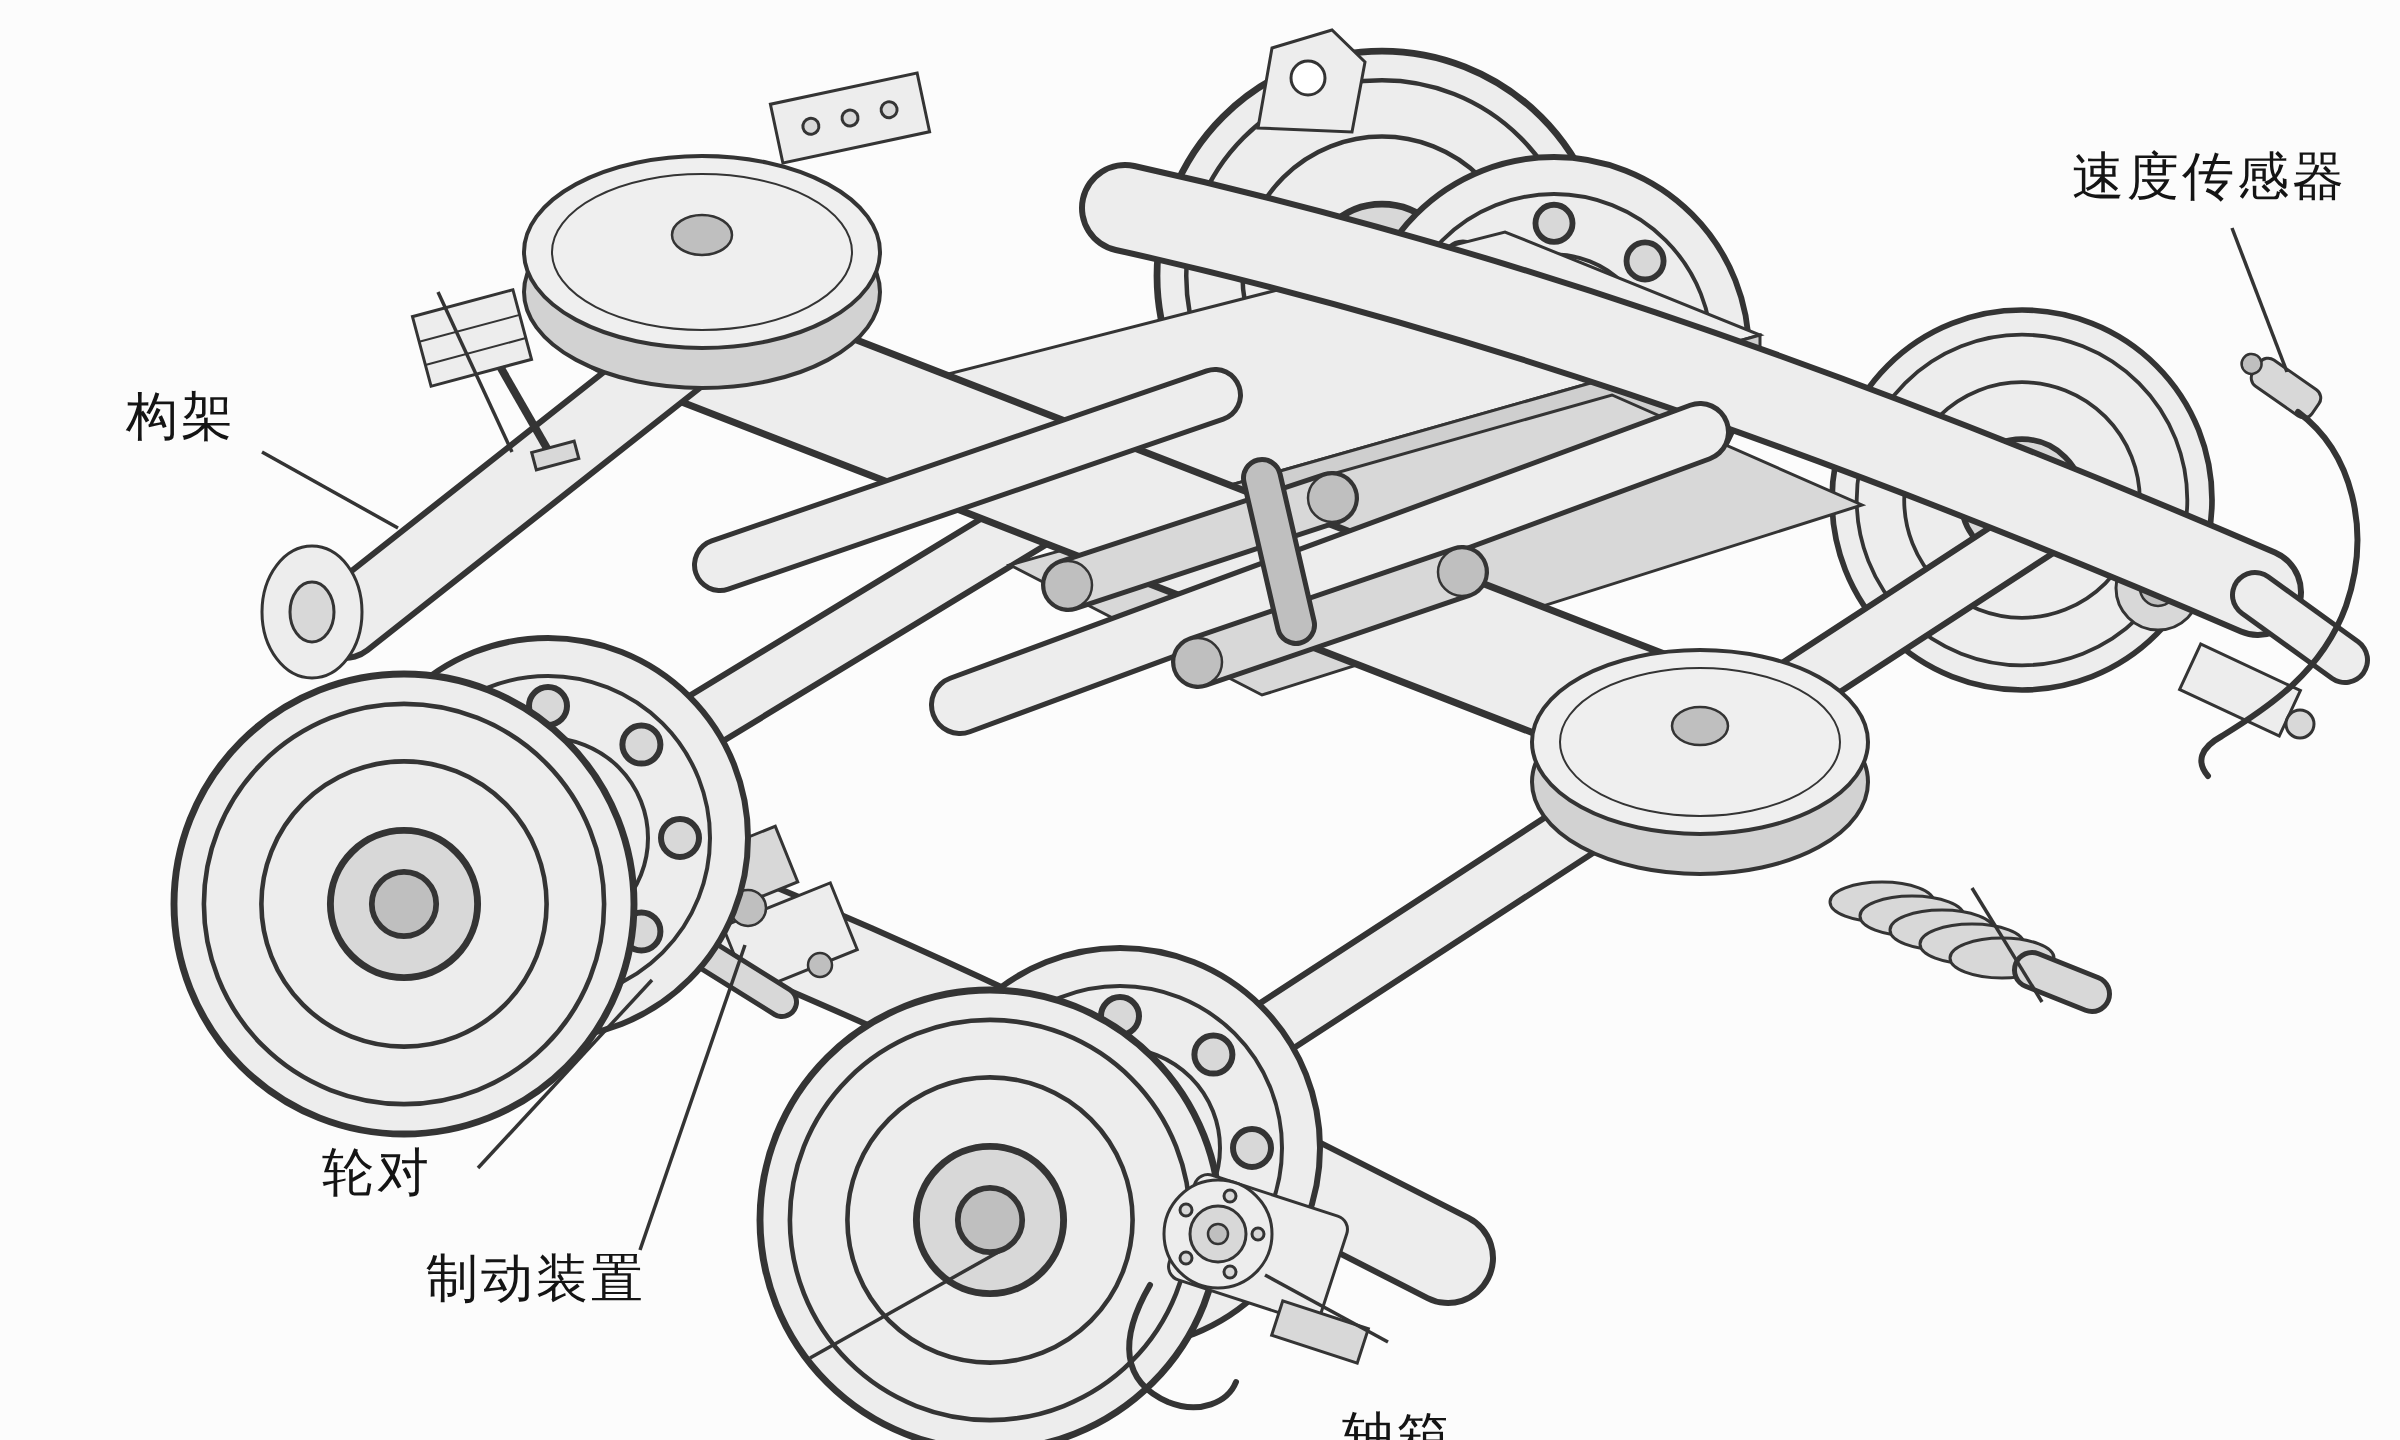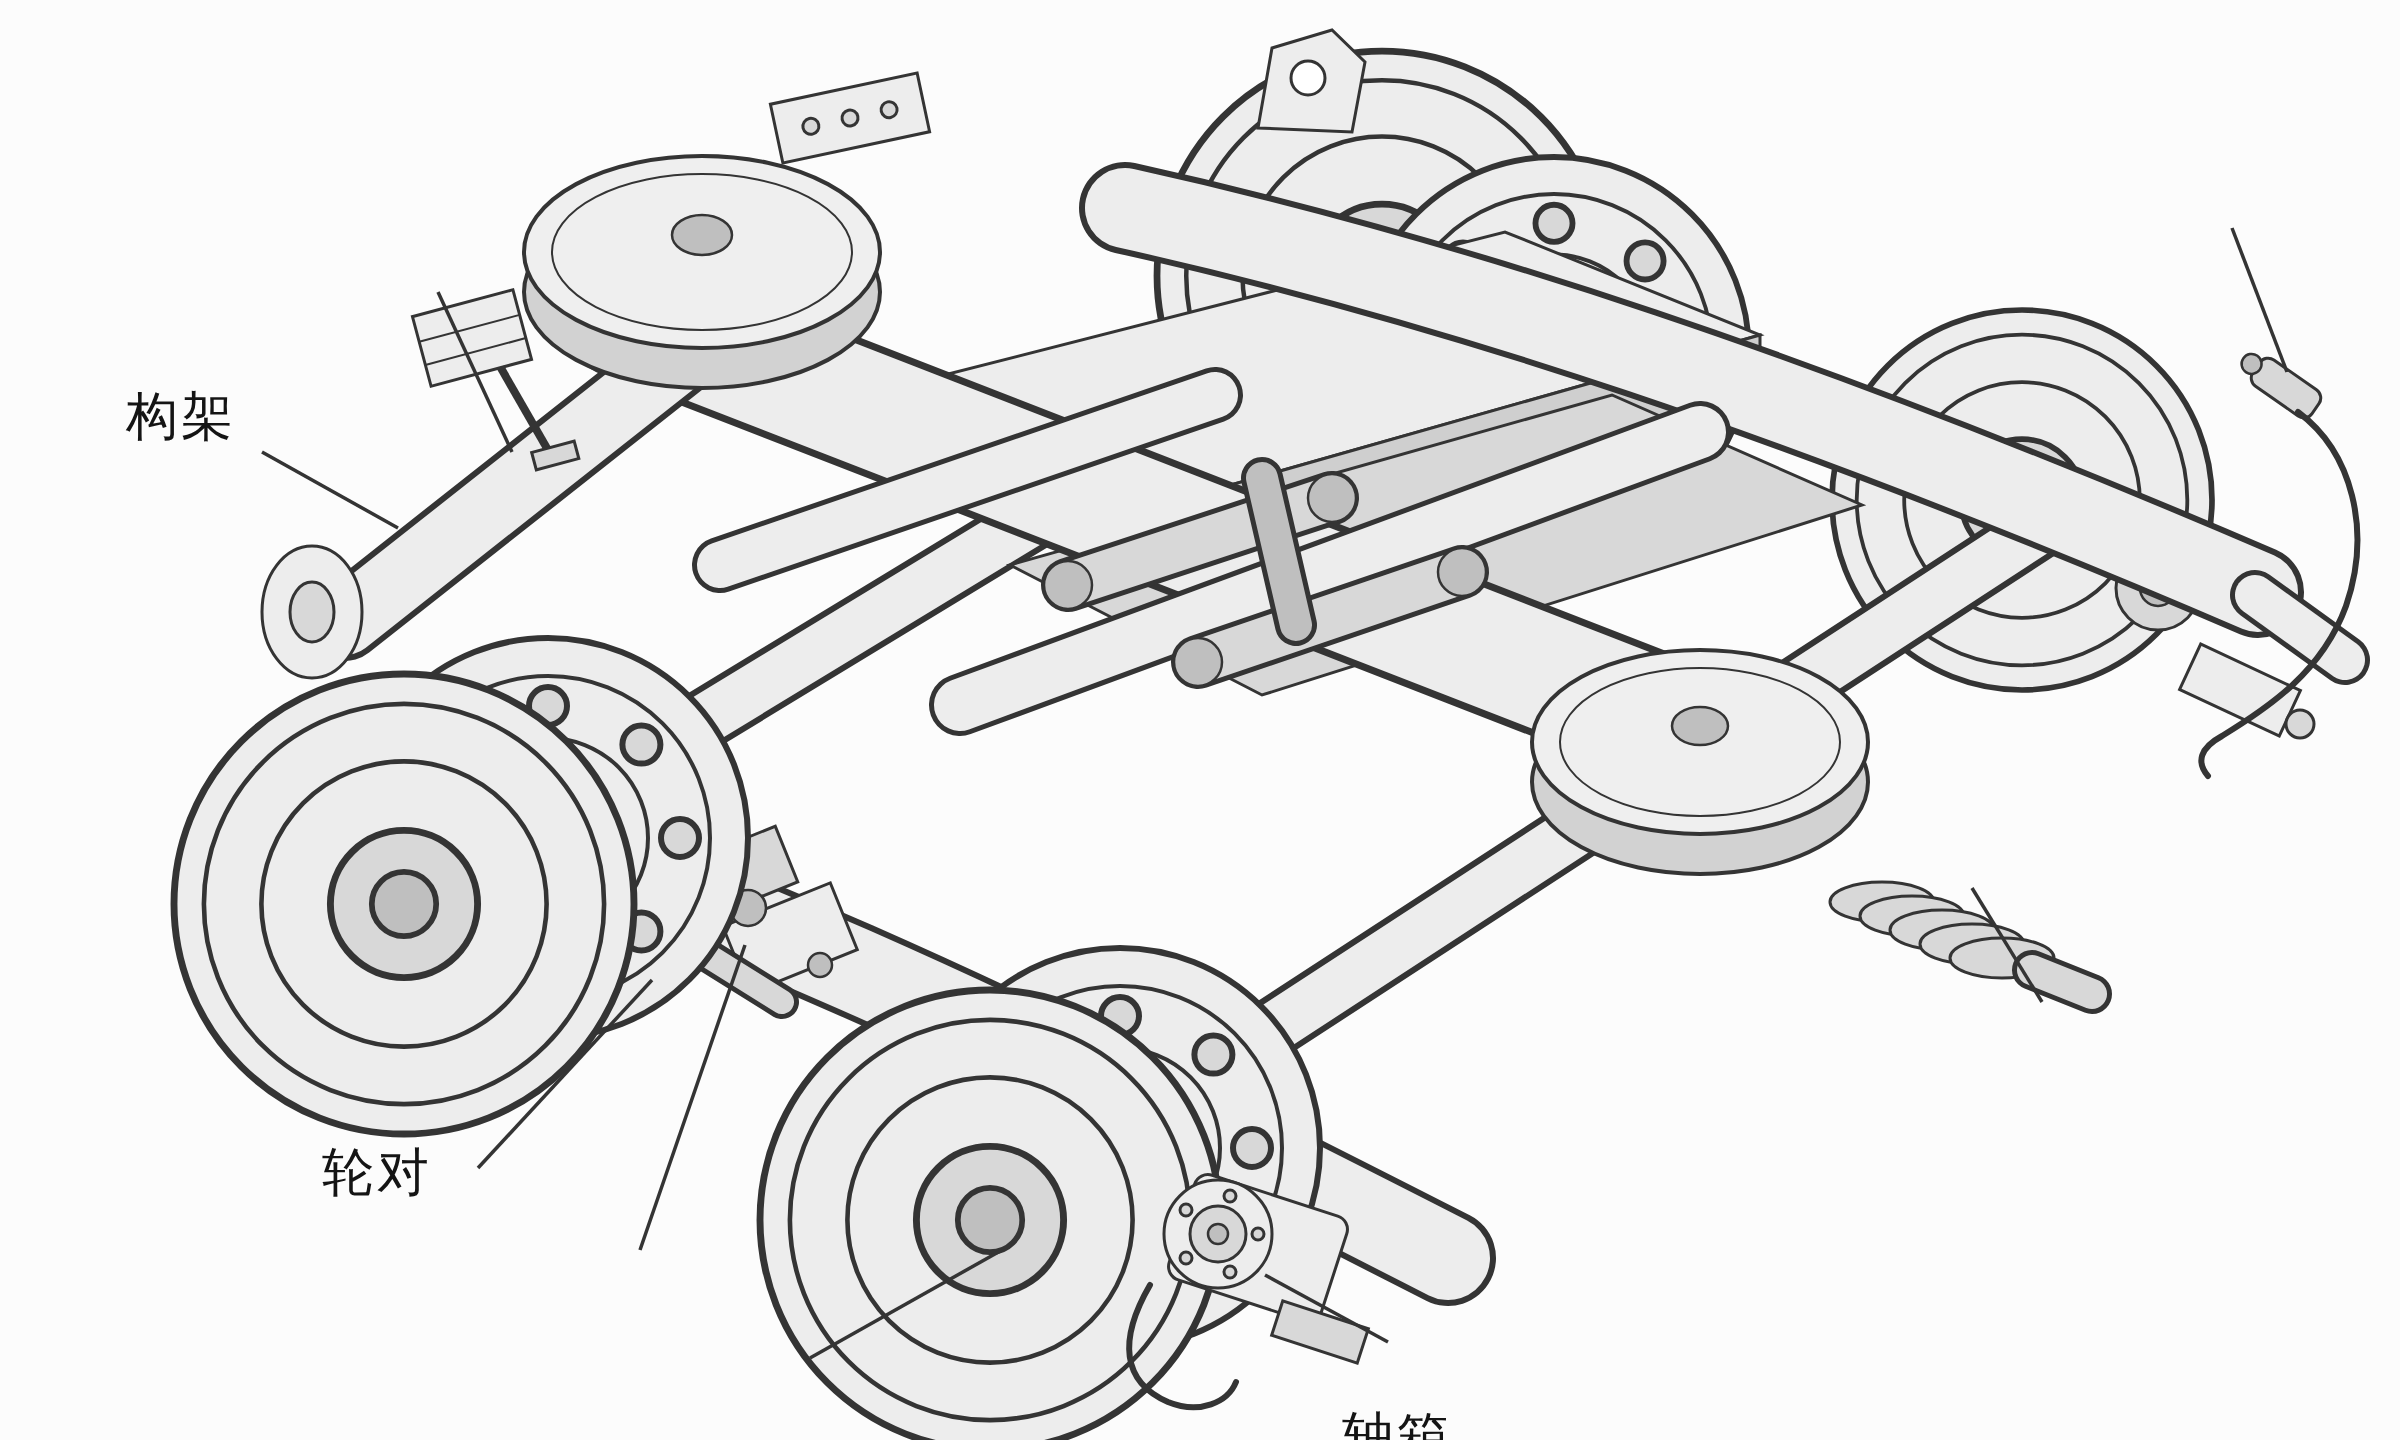--- a/index.html
+++ b/index.html
@@ -252,15 +252,17 @@
   <line class="leader" x1="478" y1="1168" x2="652" y2="980"></line>
   <line class="leader" x1="640" y1="1250" x2="745" y2="945"></line>
   <line class="leader" x1="810" y1="1358" x2="1002" y2="1250"></line>
   <line class="leader" x1="1388" y1="1342" x2="1265" y2="1275"></line>
   <line class="leader" x1="2042" y1="1002" x2="1972" y2="888"></line>
   <line class="leader" x1="2232" y1="228" x2="2287" y2="372"></line>
 </svg>
 
 <div class="diagram-label" id="lbl-frame">构架</div>
 <div class="diagram-label" id="lbl-wheelset">轮对</div>
+<div class="diagram-label" id="lbl-brake">制动装置</div>
 <div class="diagram-label" id="lbl-axlebox">轴箱</div>
+<div class="diagram-label" id="lbl-sensor">速度传感器</div>
 
 </div>
 
 </body></html>

